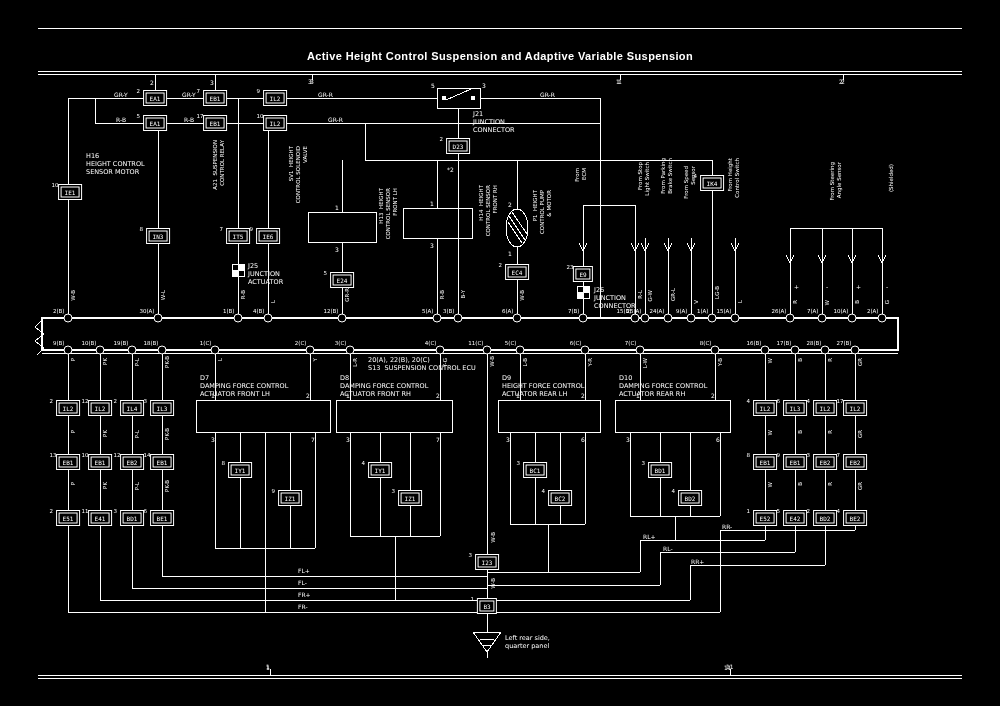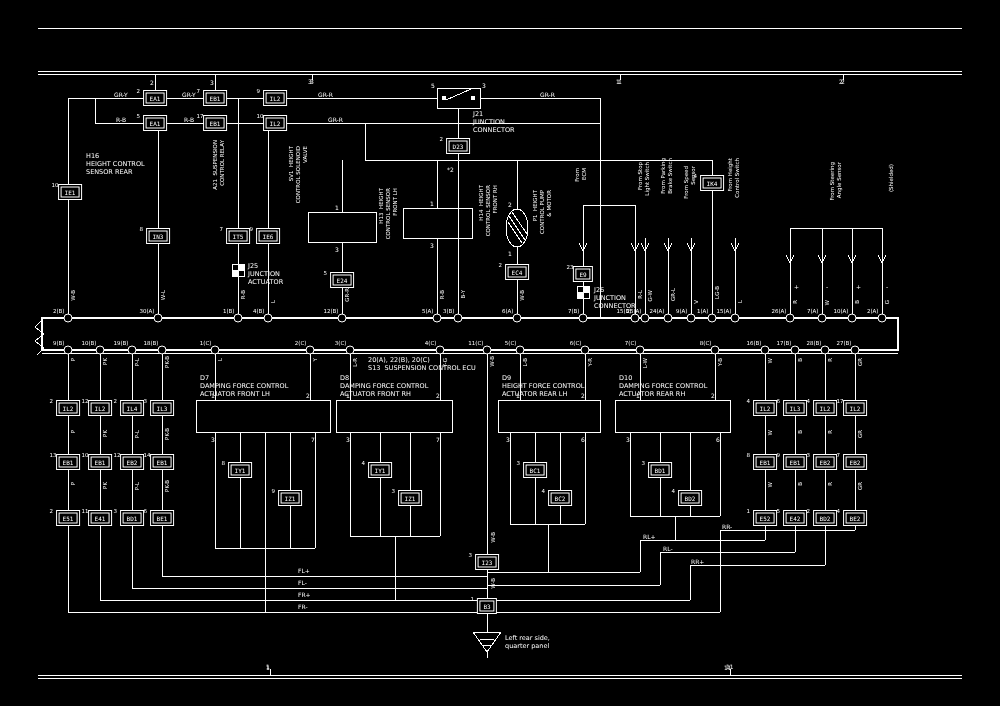--- a/index.html
+++ b/index.html
@@ -75,20 +75,21 @@
       <ellipse cx="517" cy="228" rx="11" ry="19"></ellipse>
       <path d="M509 216L525 240 M512 212L527 234 M508 222L522 243"></path>
       <rect x="42" y="318" width="856" height="32" stroke-width="1.5"></rect>
       <rect x="196" y="400" width="134" height="32"></rect>
       <rect x="336" y="400" width="116" height="32"></rect>
       <rect x="498" y="400" width="102" height="32"></rect>
       <rect x="615" y="400" width="115" height="32"></rect>
     </g>
   </svg>
 
+  <div class="title">Active Height Control Suspension and Adaptive Variable Suspension</div>
 
   <div class="grid4" style="left:232px;top:264px;">
     <i style="left:0;top:0"></i>
       <i class="f" style="left:6px;top:0"></i>
     <i class="f" style="left:0;top:6px"></i>
       <i style="left:6px;top:6px"></i>
   </div>
   <div class="grid4" style="left:577px;top:286px;">
     <i style="left:0;top:0"></i>
       <i class="f" style="left:6px;top:0"></i>
@@ -380,21 +381,21 @@
       <div class="vlbl" style="left: 667px; top: 158px;">Brake Switch</div>
       <div class="vlbl" style="left: 683px; top: 166px;">From Speed</div>
       <div class="vlbl" style="left: 690px; top: 166px;">Sensor</div>
       <div class="vlbl" style="left: 727px; top: 158px;">From Height</div>
       <div class="vlbl" style="left: 734px; top: 158px;">Control Switch</div>
       <div class="vlbl" style="left: 829px; top: 162px;">From Steering</div>
       <div class="vlbl" style="left: 836px; top: 162px;">Angle Sensor</div>
       <div class="vlbl" style="left: 888px; top: 164px;">(Shielded)</div>
       <div class="tblock" style="left: 86px; top: 152px;">H16
 HEIGHT CONTROL
-SENSOR REAR</div>
+SENSOR MOTOR</div>
       <div class="tblock" style="left: 473px; top: 110px;">J21
 JUNCTION
 CONNECTOR</div>
       <div class="tblock" style="left: 248px; top: 262px;">J25
 JUNCTION
 ACTUATOR</div>
       <div class="tblock" style="left: 594px; top: 286px;">J26
 JUNCTION
 CONNECTOR</div>
       <div class="tblock" style="left: 368px; top: 356px;">20(A), 22(B), 20(C)

